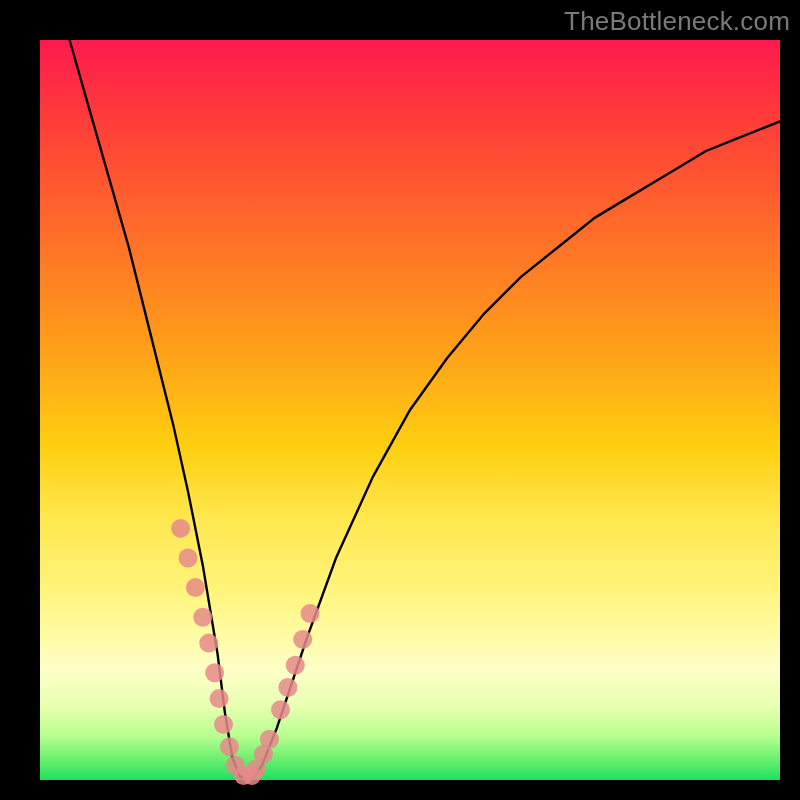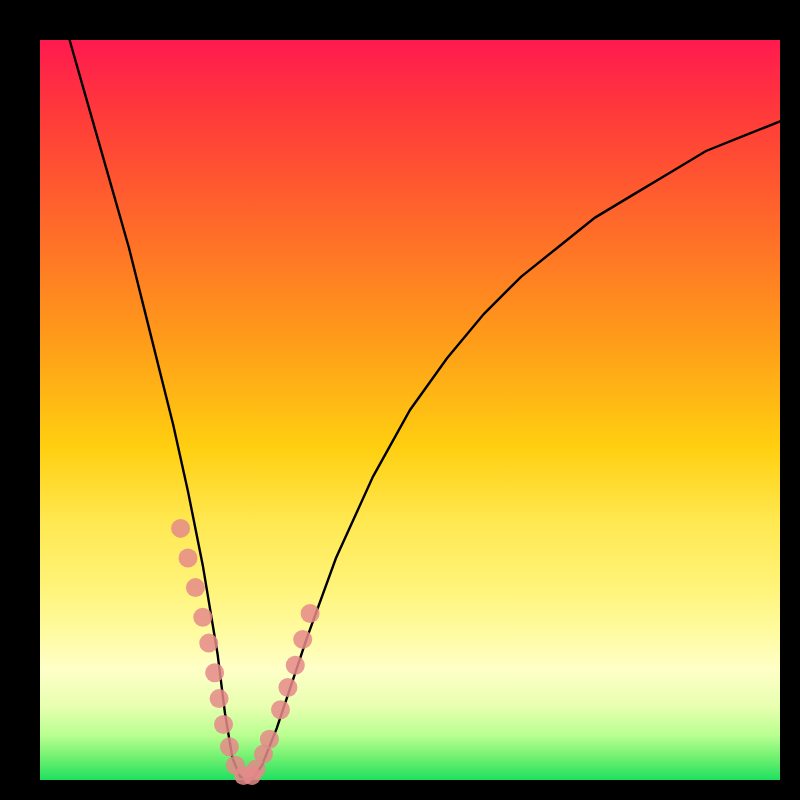--- a/index.html
+++ b/index.html
@@ -83,13 +83,14 @@
           <circle cx="223.48" cy="714.10" r="9.5" fill="#e58a8a" fill-opacity="0.85"></circle>
           <circle cx="229.40" cy="699.30" r="9.5" fill="#e58a8a" fill-opacity="0.85"></circle>
           <circle cx="240.50" cy="669.70" r="9.5" fill="#e58a8a" fill-opacity="0.85"></circle>
           <circle cx="247.90" cy="647.50" r="9.5" fill="#e58a8a" fill-opacity="0.85"></circle>
           <circle cx="255.30" cy="625.30" r="9.5" fill="#e58a8a" fill-opacity="0.85"></circle>
           <circle cx="262.70" cy="599.40" r="9.5" fill="#e58a8a" fill-opacity="0.85"></circle>
           <circle cx="270.10" cy="573.50" r="9.5" fill="#e58a8a" fill-opacity="0.85"></circle>
         </g>
     </svg>
   </div>
+  <div class="watermark">TheBottleneck.com</div>
 </div>
 
 </body></html>

